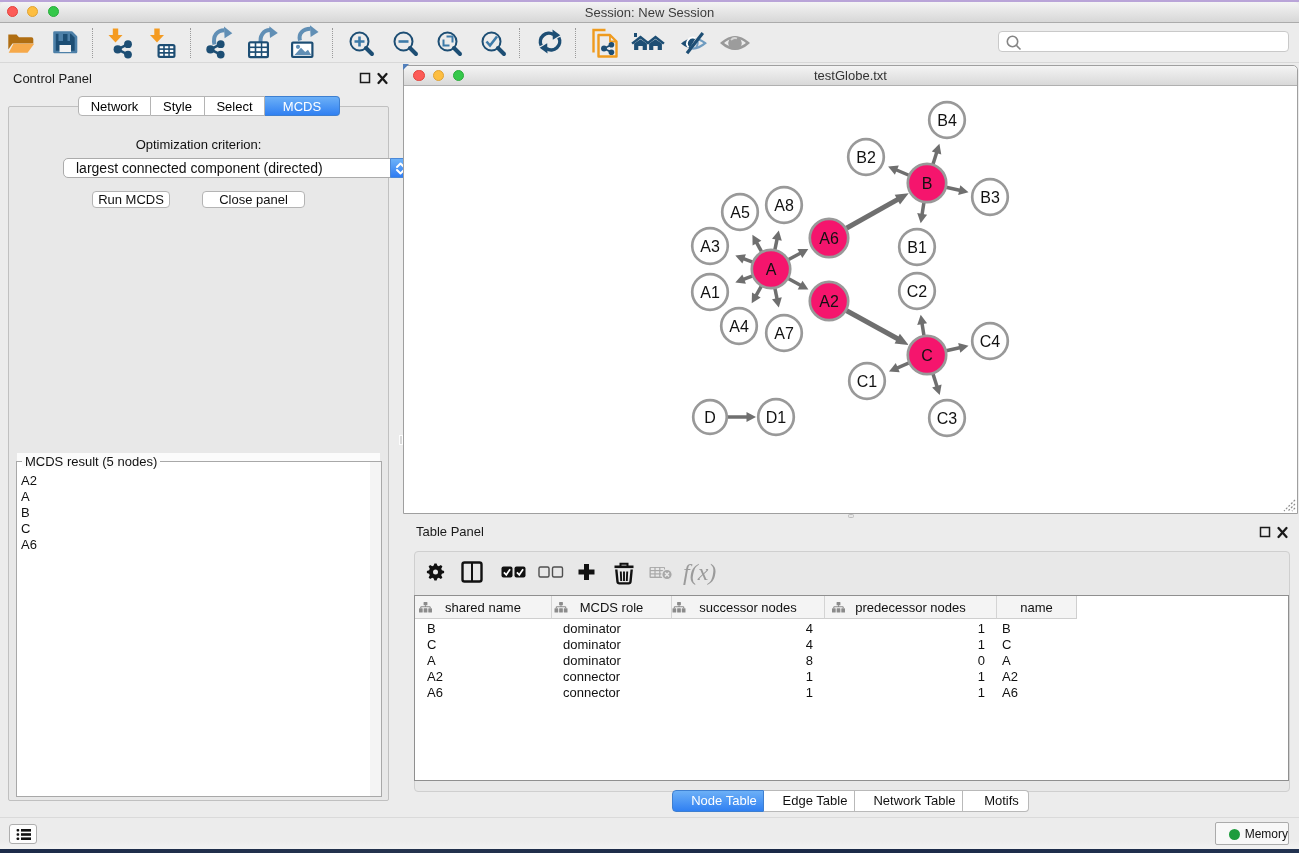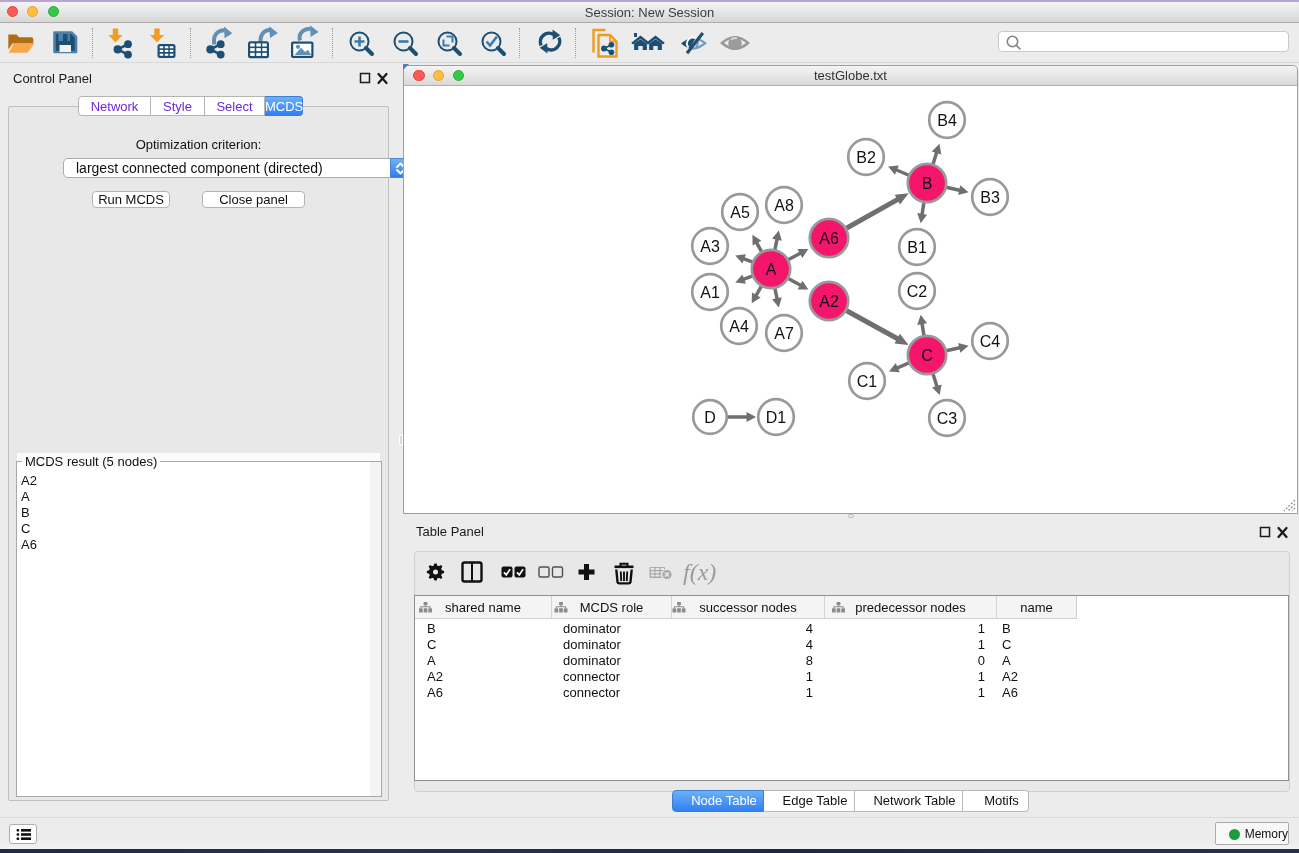--- a/index.html
+++ b/index.html
@@ -19,21 +19,21 @@
   #toolbar { position:absolute; left:0; top:23px; width:1299px; height:40px; background:#ececec; border-bottom:1px solid #d8d8d8; }
   .sep { position:absolute; top:5px; height:30px; width:0;
     border-left:1px dotted #9a9a9a; }
   #searchbox { position:absolute; left:998px; top:8px; width:291px; height:21px;
     background:#fff; border:1px solid #c9c9c9; border-radius:4px; }
   
   #ctrl-title { position:absolute; left:13px; top:71px; font-size:13px; color:#1a1a1a; }
   #cpanel { position:absolute; left:8px; top:106px; width:381px; height:695px;
     border:1px solid #c0c0c0; background:#e8e8e8; border-radius:2px; }
   .tab { position:absolute; top:96px; height:20px; background:#fff;
-    border:1px solid #b4b4b4; font-size:13px; color:#6d28d9; text-align:center;
+    border:1px solid #b4b4b4; font-size:13px; color:#000000; text-align:center;
     line-height:19px; }
   #opt-label { position:absolute; left:0; top:137px; width:397px; text-align:center;
     font-size:13px; color:#111; }
   #dropdown { position:absolute; left:43px; top:158px; width:348px; height:20px;
     background:#fff; border:1px solid #ababab; border-radius:5px; font-size:14px;
     line-height:18px; color:#111; padding-left:12px;margin-left:20px; }
   #dd-step { position:absolute; right:-1px; top:-1px; width:21px; height:20px;
     border-radius:0 5px 5px 0; background:linear-gradient(#6db2f9,#2f7cf2);
     border:1px solid #4a88d8; }
   .btn { position:absolute; top:190.5px; height:17.5px; background:#fff;
@@ -236,21 +236,21 @@
 
   <div id="ctrl-title">Control Panel</div>
   <svg class="abs" style="left:359px; top:72px" width="32" height="13" viewBox="0 0 32 13">
     <rect x="1.5" y="1.5" width="9" height="9" fill="none" stroke="#1a1a1a" stroke-width="1.5"></rect>
     <path d="M19.5 2 L27.5 11 M27.5 2 L19.5 11" stroke="#1a1a1a" stroke-width="2.3" stroke-linecap="round"></path>
   </svg>
   <div id="cpanel"></div>
   <div class="tab" style="left:78px; width:73px; border-radius:4px 0 0 4px;">Network</div>
   <div class="tab" style="left:151px; width:54px; border-left:0;">Style</div>
   <div class="tab" style="left:205px; width:60px; border-left:0;">Select</div>
-  <div class="tab" style="left:265px; width:38px; border-left:0; border-radius:0 4px 4px 0;
+  <div class="tab" style="left:265px; width:75px; border-left:0; border-radius:0 4px 4px 0;
        background:linear-gradient(#6cb0f7,#3080f2); color:#fff; border-color:#3e7fd0;">MCDS</div>
   <div id="opt-label">Optimization criterion:</div>
   <div id="dropdown">largest connected component (directed)
     <div id="dd-step">
       <svg width="19" height="19" viewBox="0 0 19 19">
         <path d="M6 8 L9.5 4.5 L13 8" fill="none" stroke="#fff" stroke-width="2" stroke-linecap="round" stroke-linejoin="round"></path>
         <path d="M6 11 L9.5 14.5 L13 11" fill="none" stroke="#fff" stroke-width="2" stroke-linecap="round" stroke-linejoin="round"></path>
       </svg>
     </div>
   </div>

